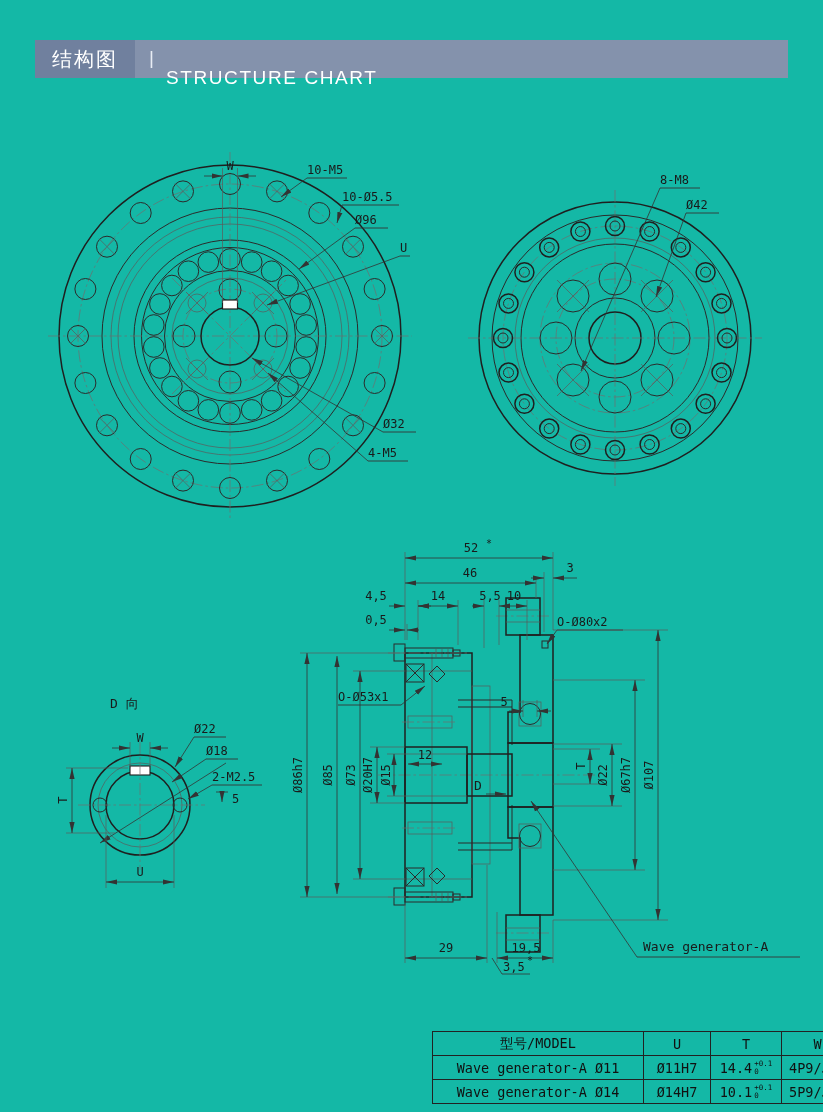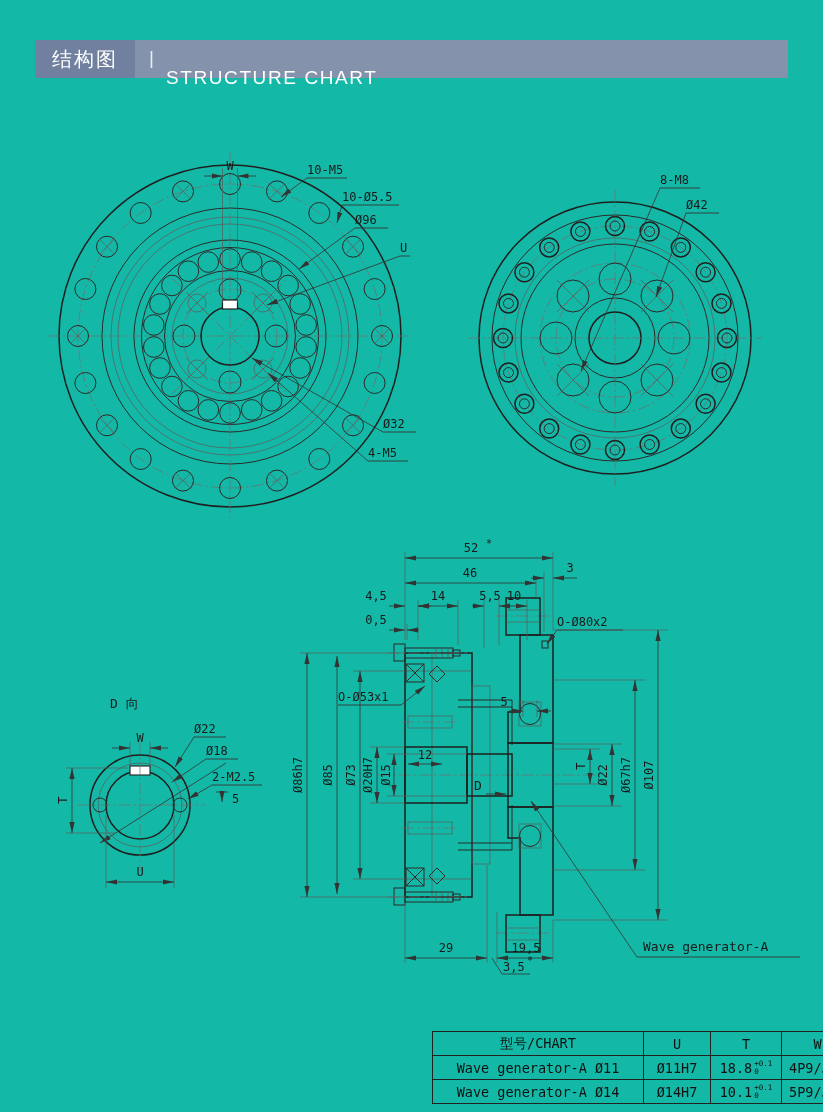--- a/index.html
+++ b/index.html
@@ -568,29 +568,29 @@
           <line class="thin" x1="174" y1="815" x2="174" y2="888"></line>
         <line class="dim" x1="106" y1="882" x2="174" y2="882" marker-start="url(#ah)" marker-end="url(#ah)"></line>
         <text class="t" x="140" y="876" text-anchor="middle">U</text>
       </g>
     </g>
   </svg>
 
   <table class="spec-table">
     <tbody>
       <tr>
-        <td class="model-col">型号/CHART</td>
+        <td class="model-col">型号/MODEL</td>
         <td class="u-col">U</td>
         <td class="t-col">T</td>
         <td class="w-col">W</td>
       </tr>
       <tr>
         <td class="model-col">Wave generator-A Ø11</td>
         <td class="u-col">Ø11H7</td>
-        <td class="t-col"><span>18.8</span><span class="tol"><span>+0.1</span><span>0</span></span></td>
+        <td class="t-col"><span>14.4</span><span class="tol"><span>+0.1</span><span>0</span></span></td>
         <td class="w-col">4P9/JS9</td>
       </tr>
       <tr>
         <td class="model-col">Wave generator-A Ø14</td>
         <td class="u-col">Ø14H7</td>
         <td class="t-col"><span>10.1</span><span class="tol"><span>+0.1</span><span>0</span></span></td>
         <td class="w-col">5P9/JS9</td>
       </tr>
     </tbody>
   </table>

